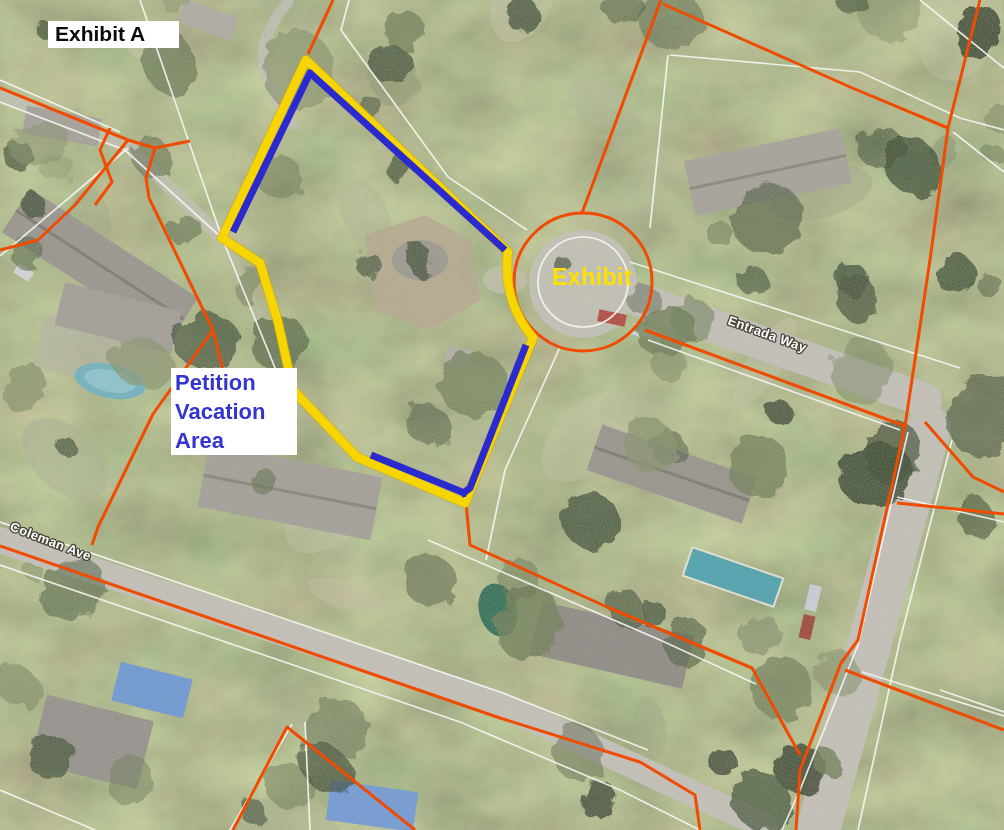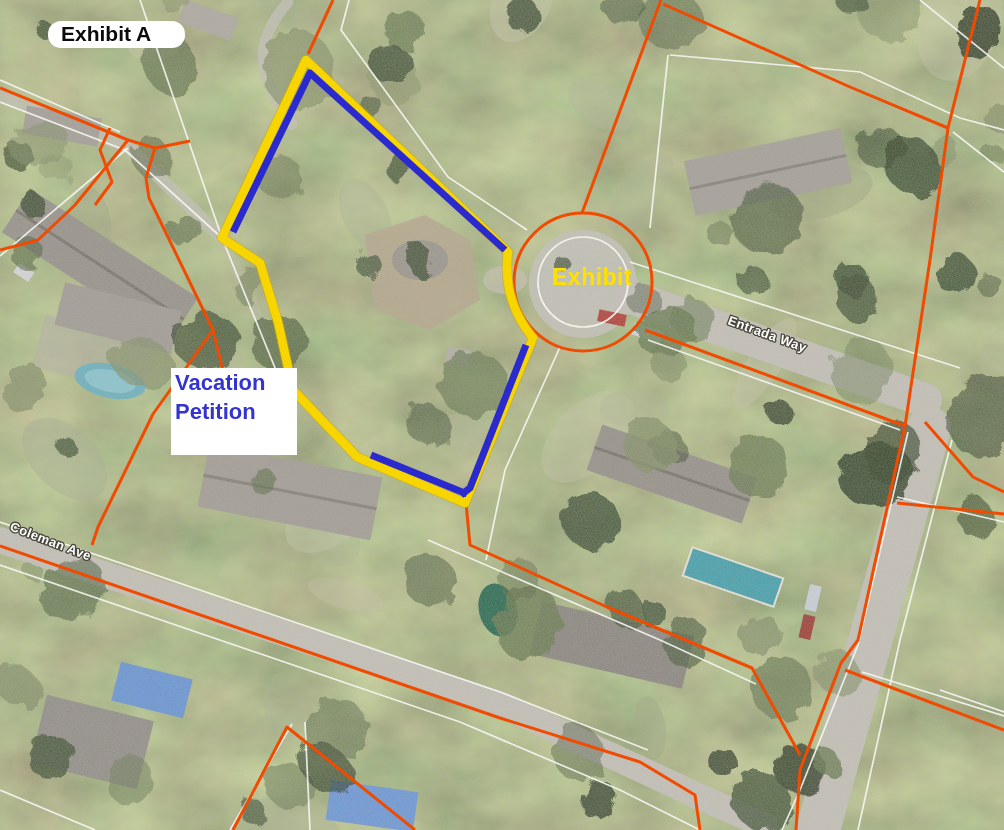--- a/index.html
+++ b/index.html
@@ -13,21 +13,21 @@
   .ypath-under{fill:none;stroke:#cda513;stroke-width:10.5px;stroke-linejoin:round;opacity:.55;}
   .ypath{fill:none;stroke-width:8.5px;stroke-linejoin:round;}
   .blue-seg{fill:none;stroke-width:7px;stroke-linejoin:round;stroke-linecap:butt;}
   .road{fill:none;stroke:#c6c2b9;stroke-linecap:round;}
   .street{font-size:13px;font-weight:bold;fill:#ffffff;stroke:#474439;stroke-width:2.6px;
           paint-order:stroke;stroke-linejoin:round;letter-spacing:.4px;}
 
   
   .exhibit-box{position:absolute;left:48px;top:21px;width:124px;height:27px;
                background:#ffffff;color:#0b0b0b;font-size:21px;font-weight:bold;
-               line-height:26px;padding-left:13px;border-radius:13px;}
+               line-height:26px;padding-left:7px;}
   .vacation-box{position:absolute;left:171px;top:368px;width:122px;height:87px;
                 background:#ffffff;font-size:22px;font-weight:bold;line-height:29px;
                 padding-left:4px;}
   .property-label{position:absolute;left:552px;top:264px;font-size:23px;font-weight:bold;
                   letter-spacing:.5px;}
 </style>
 </head>
 <body>
 
 <div class="stage">
@@ -304,17 +304,18 @@
       </g>
 
   <text class="street" transform="translate(727,324) rotate(20)">Entrada Way</text>
   <text class="street" transform="translate(9,530) rotate(21)">Coleman Ave</text>
 </svg>
 
 <div class="exhibit-box">
   <span>Exhibit A</span>
 </div>
 <div class="vacation-box" style="color: rgb(52, 52, 208);">
+  <div>Petition</div>
   <div>Vacation</div>
-  <div>Petition</div>
+  <div>Area</div>
 </div>
 <div class="property-label" style="color: rgb(255, 225, 0);">Exhibit</div>
 </div>
 
 </body></html>

